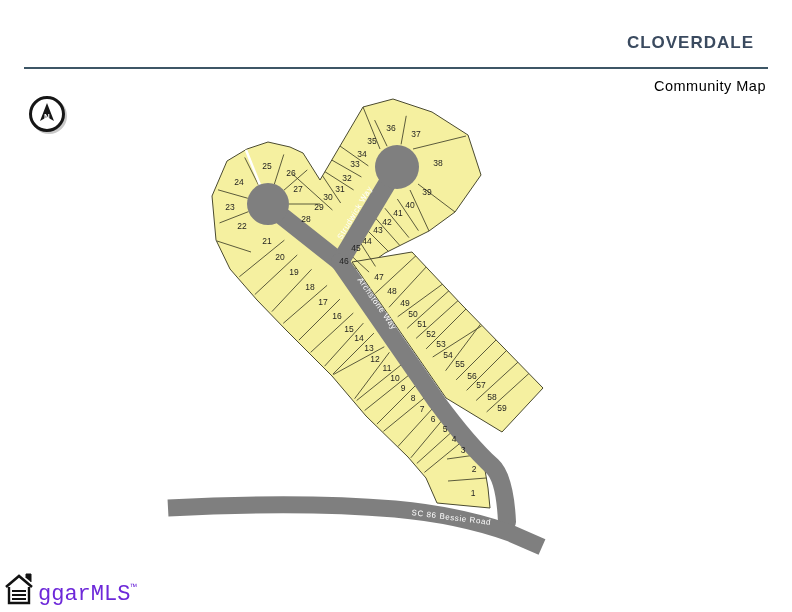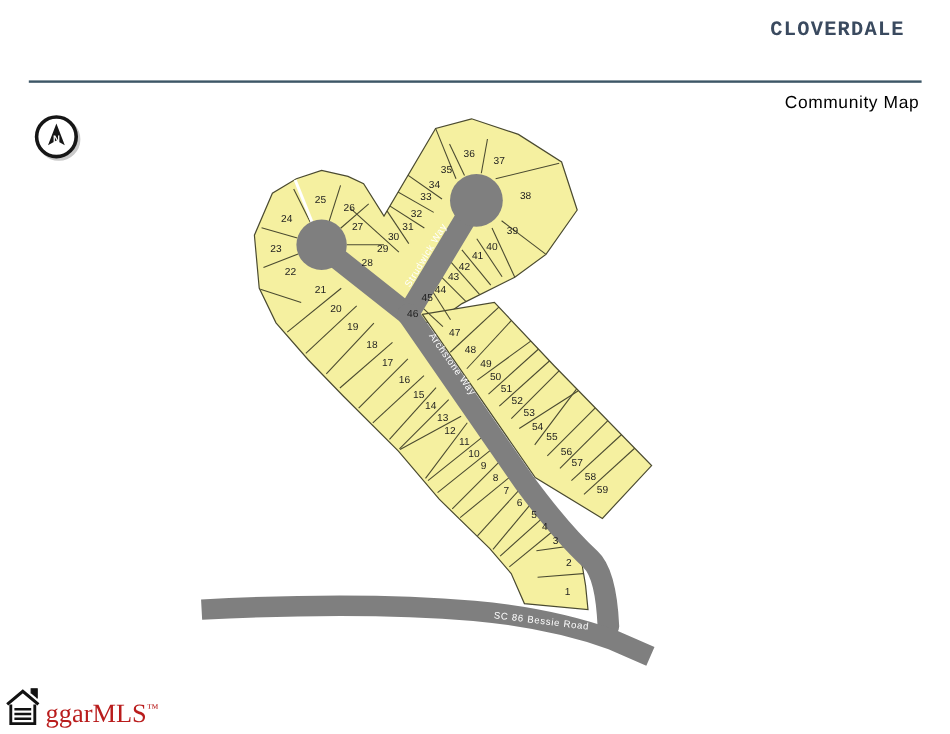--- a/index.html
+++ b/index.html
@@ -1,37 +1,36 @@
 <!DOCTYPE html>
 <html><head>
 <meta charset="utf-8">
 <style>
   html,body{margin:0;padding:0;}
   body{
     width:792px;height:612px;position:relative;background:#ffffff;overflow:hidden;
     font-family:"Liberation Sans", sans-serif;
   }
   .page-title{
-    position:absolute;top:16px;right:38px;
+    position:absolute;top:33px;right:38px;
     font-size:17px;font-weight:bold;letter-spacing:1px;color:#3a4a5f;
     text-transform:uppercase;
-    font-family:Liberation Mono, monospace;
   }
   .rule{
     position:absolute;top:67px;left:24px;right:24px;height:2px;background:#3d5666;
   }
   .subtitle{
     position:absolute;top:78px;right:26px;
     font-size:14.5px;color:#000000;letter-spacing:0.5px;
   }
   .compass{position:absolute;left:26px;top:94px;width:44px;height:44px;}
   .map-wrap{position:absolute;inset:0;}
   .logo{position:absolute;left:2px;bottom:6px;display:flex;align-items:flex-end;}
   .logo-text{
-    font-family:Liberation Serif, serif;font-size:22px;color:#b91c1c;
+    font-family:Liberation Mono, monospace;font-size:22px;color:#6d28d9;
     letter-spacing:0px;line-height:1;margin-left:-2px;text-align:right;
   }
   .logo-tm{font-size:10px;vertical-align:9px;}
   svg text.lotnum{
     font-family:"Liberation Sans", sans-serif;font-size:8.5px;fill:#1f1f1f;
   }
   svg text.roadlabel{
     font-family:"Liberation Sans", sans-serif;font-size:8px;fill:#ffffff;letter-spacing:0.6px;
   }
 </style>

